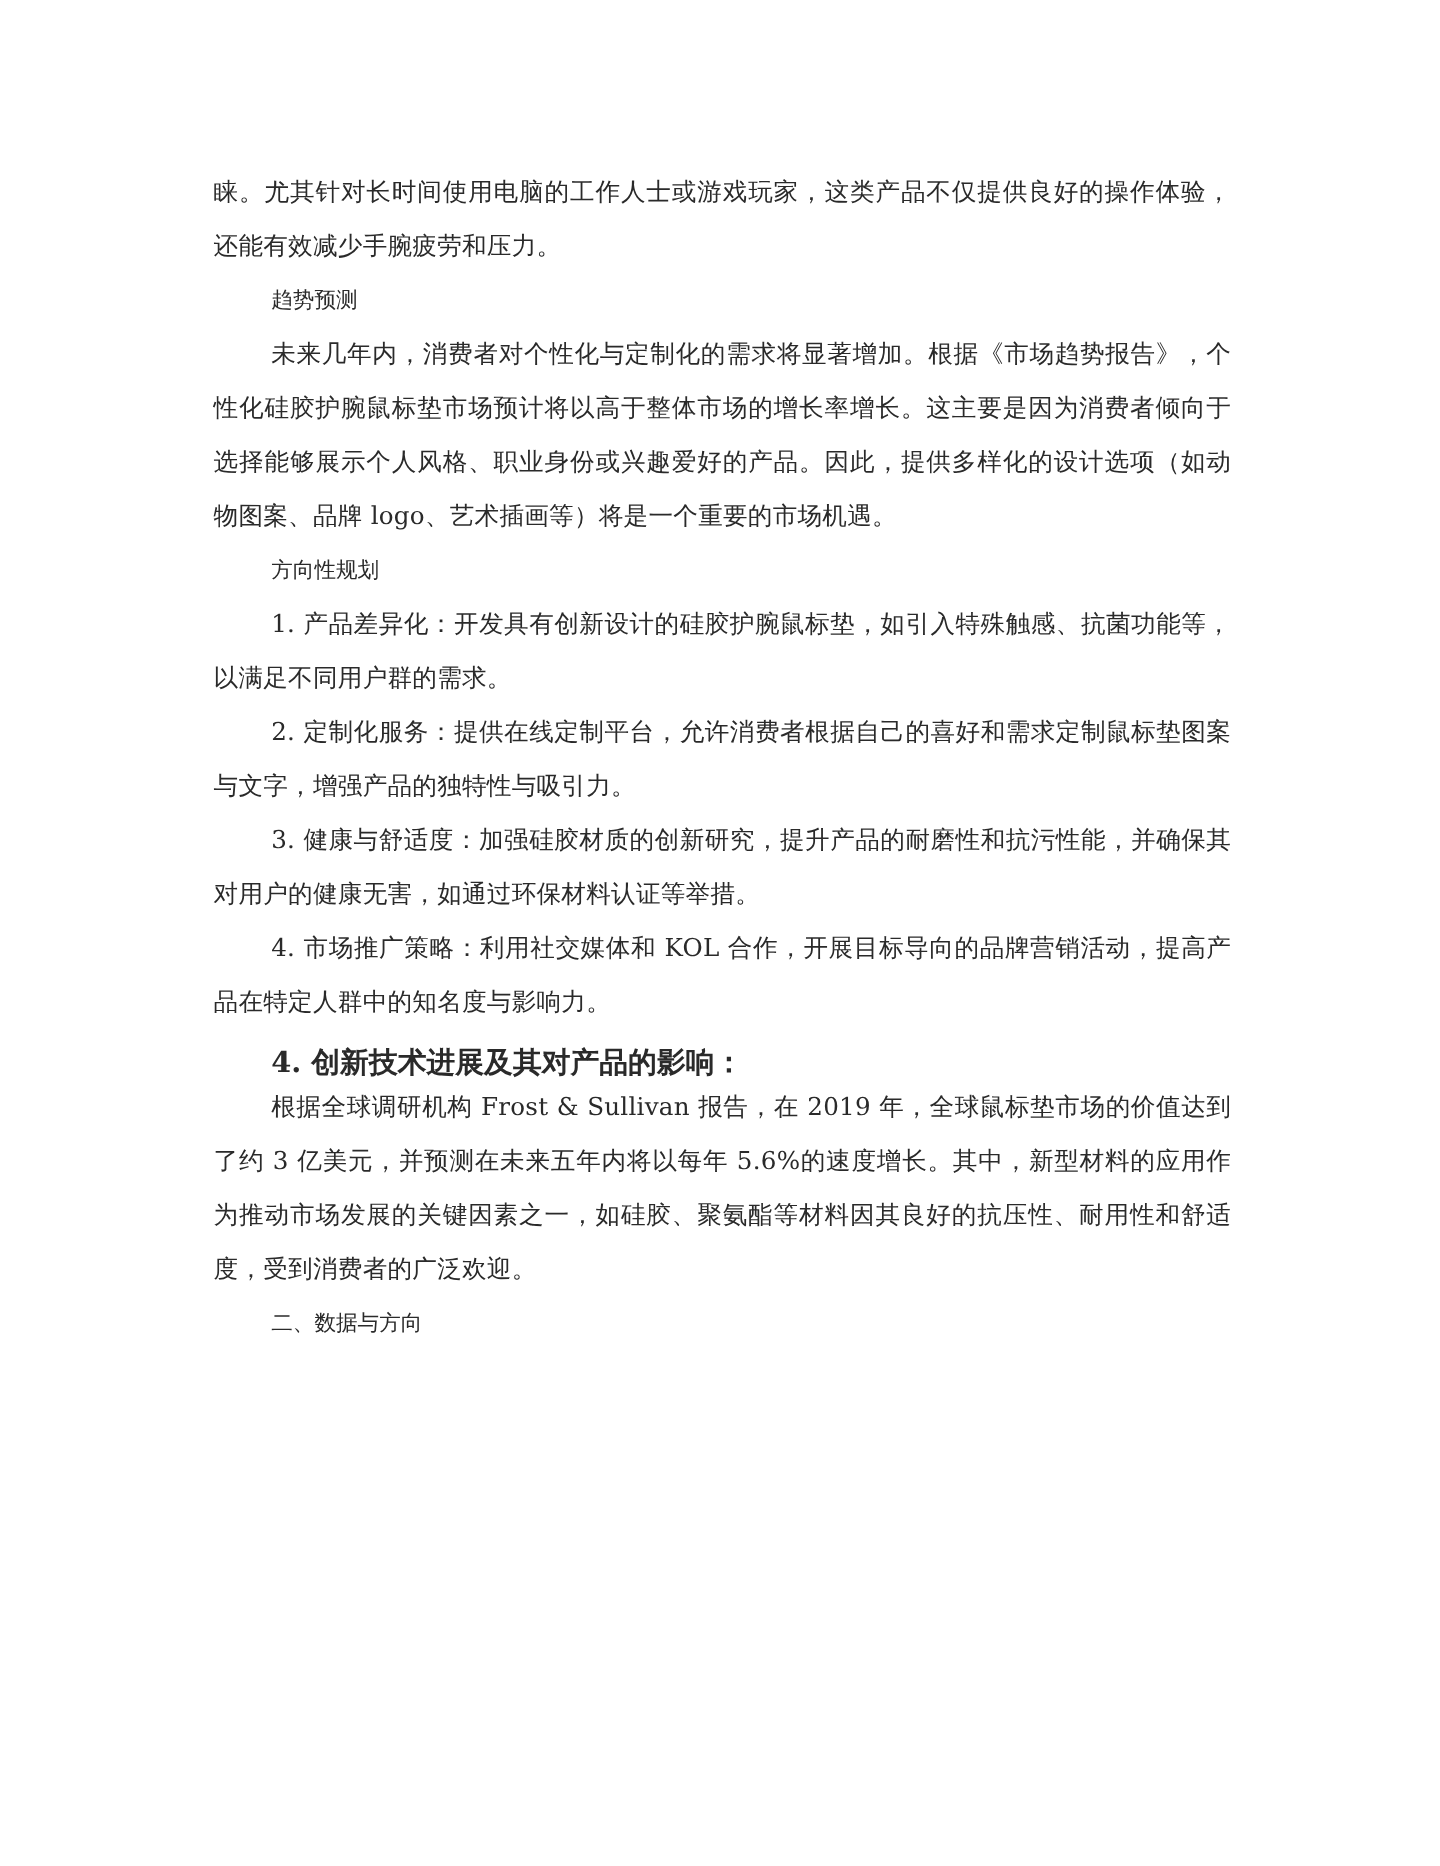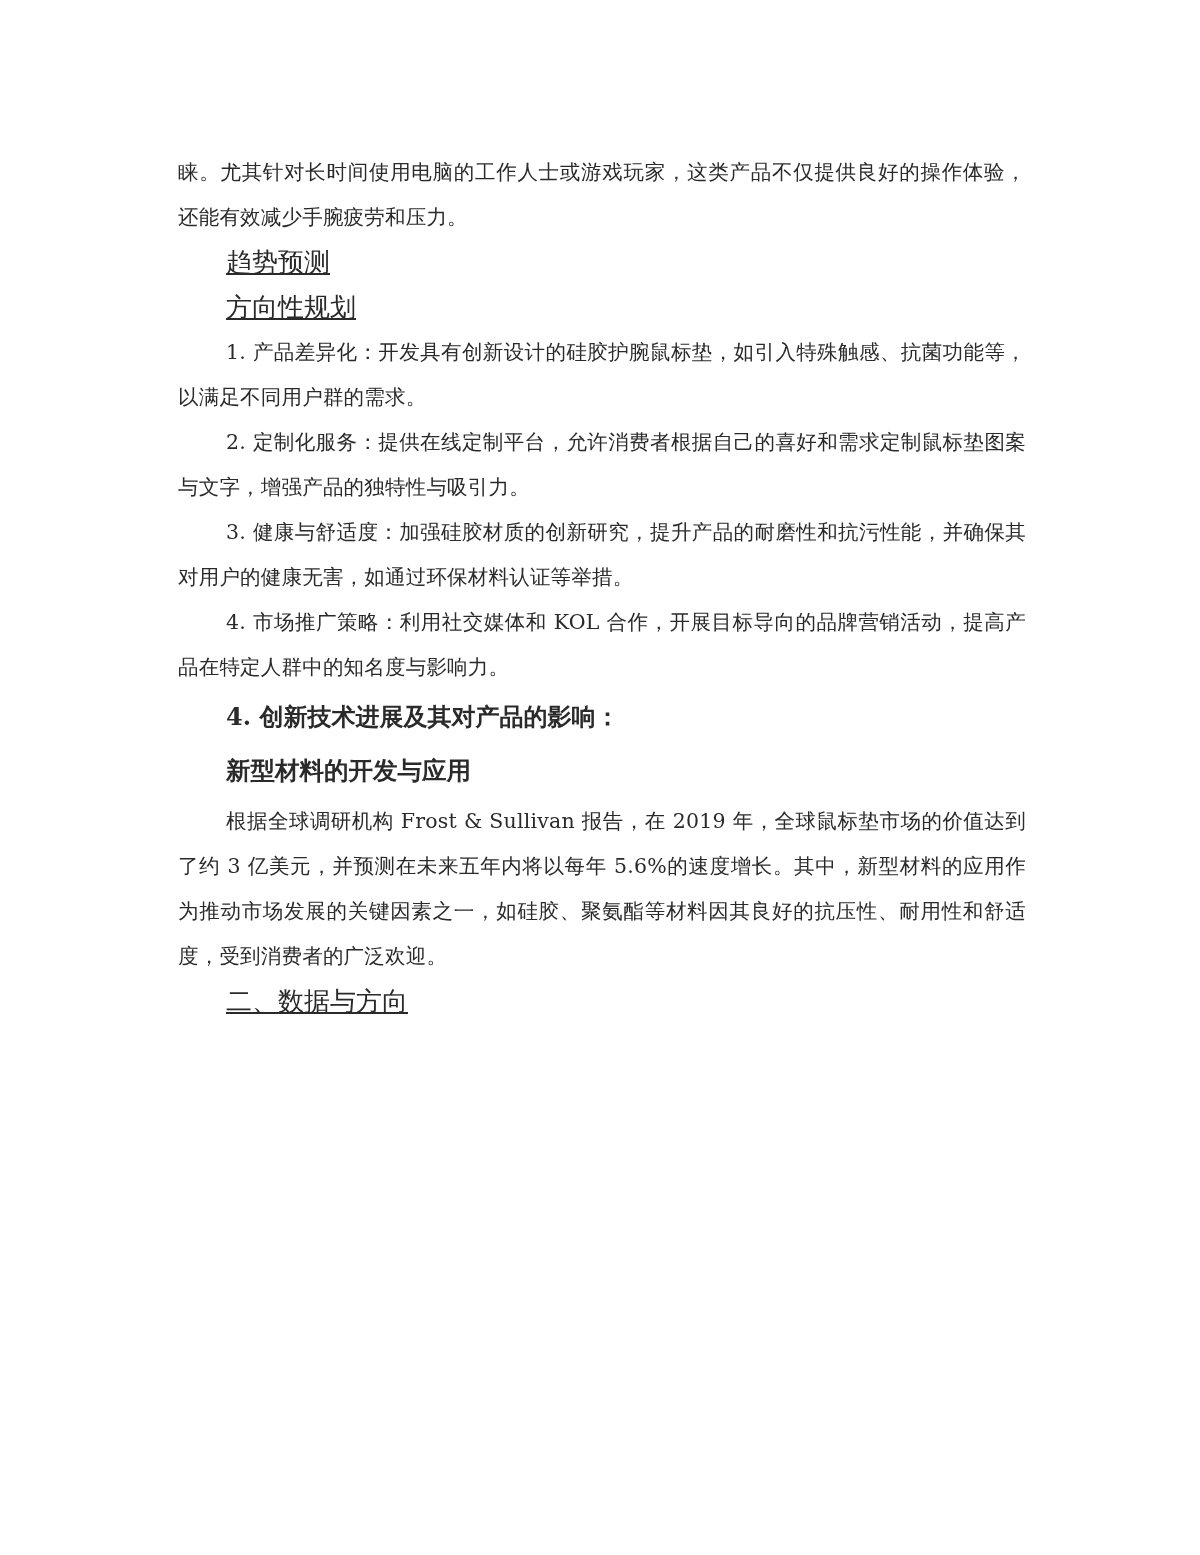--- a/index.html
+++ b/index.html
@@ -1,32 +1,32 @@
 <!DOCTYPE html>
 <html><head>
 <meta charset="utf-8">
 <style>
   html, body { margin: 0; padding: 0; background: #ffffff; }
   body { width: 1200px; height: 1555px; position: relative; overflow: hidden;
          font-family: "DejaVu Serif", "Liberation Serif", serif; color: #2a2a2a; }
-  .page { position: absolute; left: 178px; top: 150px; width: 848px; }
+  .page { position: absolute; left: 178px; top: 138px; width: 848px; }
   .p { font-size: 20.5px; line-height: 45px; margin: 0; text-align: justify; text-justify: inter-ideograph; letter-spacing: 0.2px; }
   .indent { text-indent: 48px; }
-  .sub { font-size: 26px; line-height: 45px; margin: 0; padding-left: 48px; text-decoration: underline; }
+  .sub { font-size: 18px; line-height: 45px; margin: 0; padding-left: 48px; }
   .h2 { font-size: 24px; line-height: 30px; margin: 12px 0 0 0; padding-left: 48px; }
   .h3 { font-size: 24.5px; line-height: 30px; margin: 24px 0 13px 0; padding-left: 48px; }
 </style>
 </head>
 <body>
 
 <div class="page">
   <p class="p">睐。尤其针对长时间使用电脑的工作人士或游戏玩家，这类产品不仅提供良好的操作体验，还能有效减少手腕疲劳和压力。</p>
   <p class="sub">趋势预测</p>
+  <p class="p indent">未来几年内，消费者对个性化与定制化的需求将显著增加。根据《市场趋势报告》，个性化硅胶护腕鼠标垫市场预计将以高于整体市场的增长率增长。这主要是因为消费者倾向于选择能够展示个人风格、职业身份或兴趣爱好的产品。因此，提供多样化的设计选项（如动物图案、品牌 logo、艺术插画等）将是一个重要的市场机遇。</p>
   <p class="sub">方向性规划</p>
   <p class="p indent">1. 产品差异化：开发具有创新设计的硅胶护腕鼠标垫，如引入特殊触感、抗菌功能等，以满足不同用户群的需求。</p>
   <p class="p indent">2. 定制化服务：提供在线定制平台，允许消费者根据自己的喜好和需求定制鼠标垫图案与文字，增强产品的独特性与吸引力。</p>
   <p class="p indent">3. 健康与舒适度：加强硅胶材质的创新研究，提升产品的耐磨性和抗污性能，并确保其对用户的健康无害，如通过环保材料认证等举措。</p>
   <p class="p indent">4. 市场推广策略：利用社交媒体和 KOL 合作，开展目标导向的品牌营销活动，提高产品在特定人群中的知名度与影响力。</p>
   <h2 class="h2">4. 创新技术进展及其对产品的影响：</h2>
-  <h3 class="h3">新型材料的开发与应用</h3>
   <p class="p indent">根据全球调研机构 Frost &amp; Sullivan 报告，在 2019 年，全球鼠标垫市场的价值达到了约 3 亿美元，并预测在未来五年内将以每年 5.6%的速度增长。其中，新型材料的应用作为推动市场发展的关键因素之一，如硅胶、聚氨酯等材料因其良好的抗压性、耐用性和舒适度，受到消费者的广泛欢迎。</p>
   <p class="sub">二、数据与方向</p>
 </div>
 
 </body></html>

